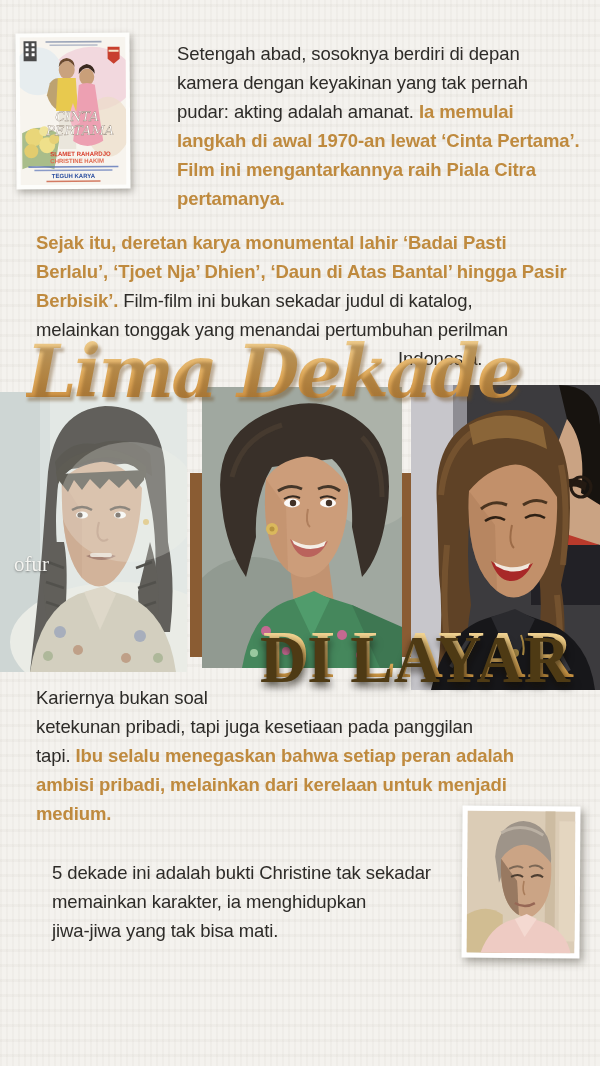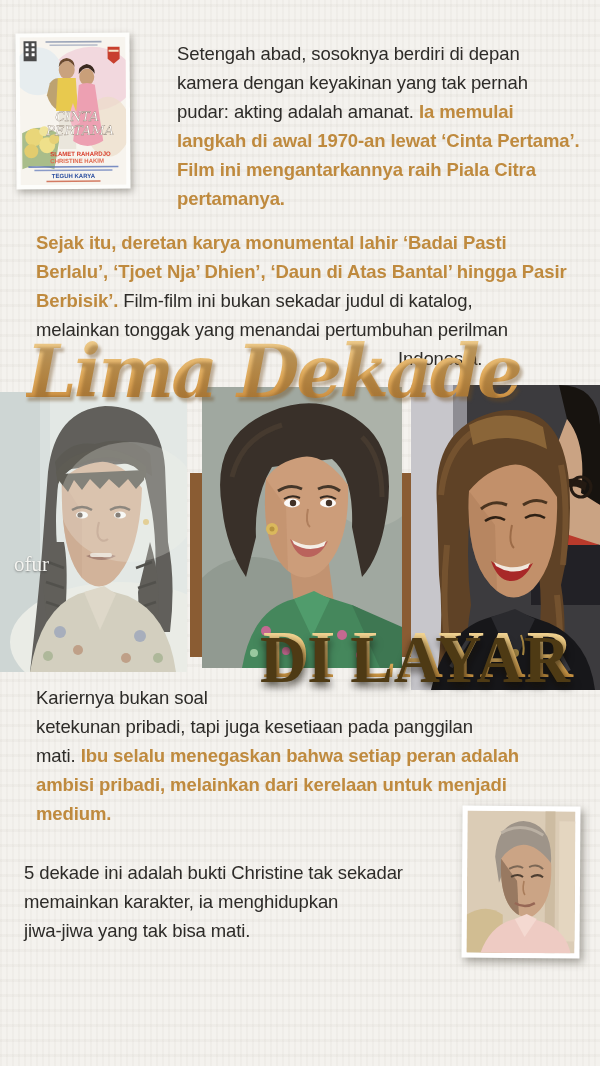--- a/index.html
+++ b/index.html
@@ -11,21 +11,21 @@
       repeating-linear-gradient(0deg, transparent 0 9px, rgba(150,142,128,.06) 9px 12px, transparent 12px 15px),
       #f4f2ee;
   }
   
   .para{position:absolute;font-size:18.5px;line-height:29px;color:#2d2b28;letter-spacing:-.1px;white-space:nowrap;}
   .para .line{display:block;}
   .hl{color:#bf8a3e;font-weight:700;}
   #para1{left:160px;top:39px;width:440px;margin-left:17px;}
   #para2{left:36px;top:228px;width:550px;}
   #para3{left:36px;top:683px;width:545px;}
-  #para4{left:24px;top:858px;width:440px;}
+  #para4{left:52px;top:858px;width:440px;}
   #para2 .indent-last{margin-left:362px;}
   
   .poster{position:absolute;left:16px;top:33px;width:106px;height:148px;background:#fdfdfb;
     padding:4px;box-shadow:2px 3px 7px rgba(60,55,45,.4);transform:rotate(-.4deg);}
   .poster svg{display:block;}
   
   .gold-script{
     position:absolute;left:26px;top:322px;z-index:6;
     font-family:"DejaVu Serif",serif;font-style:italic;font-weight:700;
     font-size:72px;line-height:100px;letter-spacing:-3px;white-space:nowrap;
@@ -274,21 +274,21 @@
       <circle cx="104" cy="268" r="4" fill="#caa24a" opacity=".7"></circle>
       <path d="M40 282 l18 -28 M158 286 l-16 -30" stroke="#3c3c42" stroke-width="4"></path>
     </svg>
   </div>
 
   <div class="gold-block" data-text="DI LAYAR">DI LAYAR</div>
 
   <div class="para" id="para3">
     <span class="line">Kariernya bukan soal</span>
     <span class="line">ketekunan pribadi, tapi juga kesetiaan pada panggilan</span>
-    <span class="line"><span>mati. </span><span class="hl">Ibu selalu menegaskan bahwa setiap peran adalah</span></span>
+    <span class="line"><span>tapi. </span><span class="hl">Ibu selalu menegaskan bahwa setiap peran adalah</span></span>
     <span class="line hl">ambisi pribadi, melainkan dari kerelaan untuk menjadi</span>
     <span class="line hl">medium.</span>
   </div>
 
   <div class="para" id="para4">
     <span class="line">5 dekade ini adalah bukti Christine tak sekadar</span>
     <span class="line">memainkan karakter, ia menghidupkan</span>
     <span class="line">jiwa-jiwa yang tak bisa mati.</span>
   </div>
 

